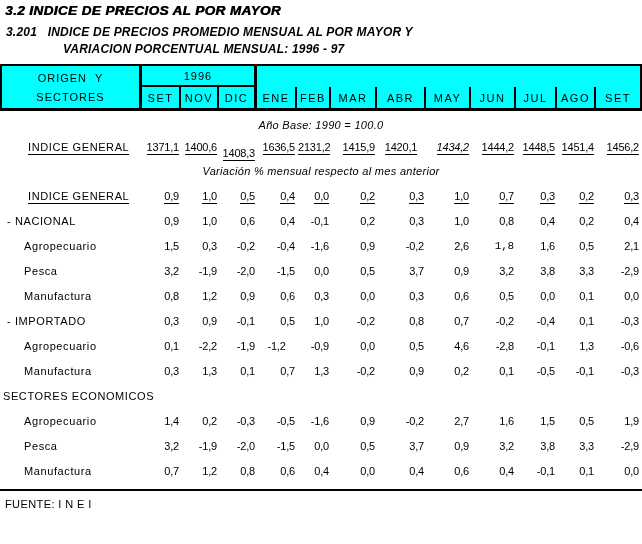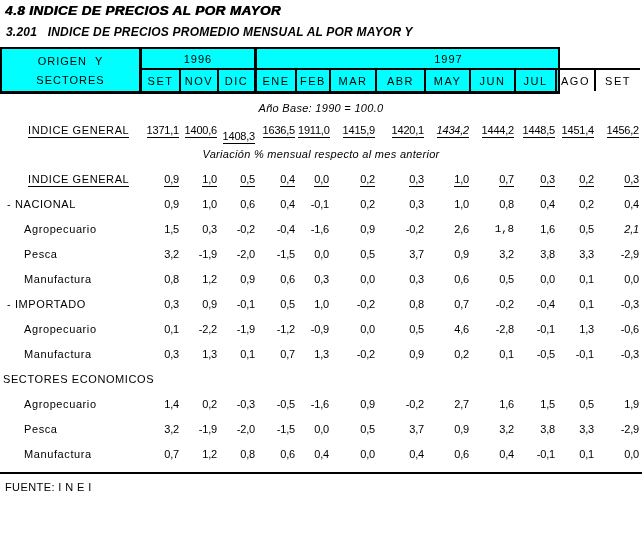--- a/index.html
+++ b/index.html
@@ -10,21 +10,21 @@
   
   .title{
     margin:3px 0 0 5px;font-size:13.5px;font-weight:bold;font-style:italic;
     letter-spacing:.4px;text-shadow:.6px 0 0 currentColor;white-space:pre;
   }
   .subtitle1{margin:7px 0 0 6px;font-size:12px;font-weight:bold;font-style:italic;white-space:pre;letter-spacing:.2px;}
   .subtitle2{margin:3px 0 0 63px;font-size:12px;font-weight:bold;font-style:italic;letter-spacing:.2px;}
 
   
   .thead{
-    margin-top:8px;width:560px;box-sizing:border-box;
+    margin-top:8px;width:642px;box-sizing:border-box;
     display:grid;
     grid-template-columns:140px 39px 38px 38px 40px 34px 46px 49px 45px 45px 41px 39px 44px;
     grid-template-rows:21px 21px;
     border:2px solid #000;border-bottom-width:3px;
     background:#00ffff;
   }
   .hcell{
     box-sizing:border-box;display:flex;align-items:center;justify-content:center;
     font-size:11px;letter-spacing:1.5px;border-right:2px solid #000;
   }
@@ -62,30 +62,30 @@
   #var-rows-slot{margin-top:6px;}
 
   .hr-bottom{margin-top:6px;width:642px;height:2px;background:#000;}
   .source{margin:7px 0 0 5px;font-size:11px;letter-spacing:.4px;white-space:pre;}
 </style>
 </head>
 <body>
 
 <div class="page">
 
-  <div class="title">4.8 INDICE DE PRECIOS AL POR MAYOR</div>
+  <div class="title">3.2 INDICE DE PRECIOS AL POR MAYOR</div>
   <div class="subtitle1">3.201   INDICE DE PRECIOS PROMEDIO MENSUAL AL POR MAYOR Y</div>
+  <div class="subtitle2">VARIACION PORCENTUAL MENSUAL: 1996 - 97</div>
 
   <div class="thead">
     <div class="hcell hlabel">
       <div>ORIGEN  Y</div>
       <div>SECTORES</div>
     </div>
     <div class="hcell hyear hy96">1996</div>
-    <div class="hcell hyear hy97">1997</div>
 
   <div class="hcell hmonth" style="grid-column: 2;">SET</div>
       <div class="hcell hmonth" style="grid-column: 3;">NOV</div>
       <div class="hcell hmonth gend" style="grid-column: 4;">DIC</div>
       <div class="hcell hmonth" style="grid-column: 5;">ENE</div>
       <div class="hcell hmonth" style="grid-column: 6;">FEB</div>
       <div class="hcell hmonth" style="grid-column: 7;">MAR</div>
       <div class="hcell hmonth" style="grid-column: 8;">ABR</div>
       <div class="hcell hmonth" style="grid-column: 9;">MAY</div>
       <div class="hcell hmonth" style="grid-column: 10;">JUN</div>
@@ -96,23 +96,23 @@
 
   <div class="caption cap-base">Año Base: 1990 = 100.0</div>
 
   <div id="index-row-slot">
       <div class="grid row">
         <div class="lab total"><span class="u">INDICE GENERAL</span></div>
         <div class="num" style="grid-column: 2;"><span class="u">1371,1</span></div>
         <div class="num" style="grid-column: 3;"><span class="u">1400,6</span></div>
         <div class="num" style="grid-column: 4; margin-top: 12px;"><span class="u">1408,3</span></div>
         <div class="num" style="grid-column: 5;"><span class="u">1636,5</span></div>
-        <div class="num" style="grid-column: 6;"><span class="u">1911,0</span></div>
+        <div class="num" style="grid-column: 6;"><span class="u">2131,2</span></div>
         <div class="num" style="grid-column: 7;"><span class="u">1415,9</span></div>
-        <div class="num" style="grid-column: 8;"><span class="u">1420,1</span></div>
+        <div class="num" style="grid-column: 8; text-align: center;"><span class="u">1420,1</span></div>
         <div class="num" style="grid-column: 9; font-style: italic;"><span class="u">1434,2</span></div>
         <div class="num" style="grid-column: 10;"><span class="u">1444,2</span></div>
         <div class="num" style="grid-column: 11;"><span class="u">1448,5</span></div>
         <div class="num" style="grid-column: 12; text-align: right;"><span class="u">1451,4</span></div>
         <div class="num" style="grid-column: 13;"><span class="u">1456,2</span></div>
       </div>
     </div>
 
   <div class="caption cap-var">Variación % mensual respecto al mes anterior</div>
 
@@ -153,21 +153,21 @@
         <div class="num" style="grid-column: 3;"><span>0,3</span></div>
         <div class="num" style="grid-column: 4;"><span>-0,2</span></div>
         <div class="num" style="grid-column: 5;"><span>-0,4</span></div>
         <div class="num" style="grid-column: 6;"><span>-1,6</span></div>
         <div class="num" style="grid-column: 7;"><span>0,9</span></div>
         <div class="num" style="grid-column: 8;"><span>-0,2</span></div>
         <div class="num" style="grid-column: 9;"><span>2,6</span></div>
         <div class="num" style="grid-column: 10; font-family: Liberation Mono, monospace;"><span>1,8</span></div>
         <div class="num" style="grid-column: 11;"><span>1,6</span></div>
         <div class="num" style="grid-column: 12;"><span>0,5</span></div>
-        <div class="num" style="grid-column: 13; font-style: italic;"><span>2,1</span></div>
+        <div class="num" style="grid-column: 13;"><span>2,1</span></div>
       </div>
       <div class="grid row">
         <div class="lab item"><span>Pesca</span></div>
         <div class="num" style="grid-column: 2;"><span>3,2</span></div>
         <div class="num" style="grid-column: 3;"><span>-1,9</span></div>
         <div class="num" style="grid-column: 4;"><span>-2,0</span></div>
         <div class="num" style="grid-column: 5;"><span>-1,5</span></div>
         <div class="num" style="grid-column: 6;"><span>0,0</span></div>
         <div class="num" style="grid-column: 7;"><span>0,5</span></div>
         <div class="num" style="grid-column: 8;"><span>3,7</span></div>
@@ -205,21 +205,21 @@
         <div class="num" style="grid-column: 10;"><span>-0,2</span></div>
         <div class="num" style="grid-column: 11;"><span>-0,4</span></div>
         <div class="num" style="grid-column: 12;"><span>0,1</span></div>
         <div class="num" style="grid-column: 13;"><span>-0,3</span></div>
       </div>
       <div class="grid row">
         <div class="lab item"><span>Agropecuario</span></div>
         <div class="num" style="grid-column: 2;"><span>0,1</span></div>
         <div class="num" style="grid-column: 3;"><span>-2,2</span></div>
         <div class="num" style="grid-column: 4;"><span>-1,9</span></div>
-        <div class="num" style="grid-column: 5;"><span>-1,2</span></div>
+        <div class="num" style="grid-column: 5; text-align: center;"><span>-1,2</span></div>
         <div class="num" style="grid-column: 6;"><span>-0,9</span></div>
         <div class="num" style="grid-column: 7;"><span>0,0</span></div>
         <div class="num" style="grid-column: 8;"><span>0,5</span></div>
         <div class="num" style="grid-column: 9;"><span>4,6</span></div>
         <div class="num" style="grid-column: 10;"><span>-2,8</span></div>
         <div class="num" style="grid-column: 11;"><span>-0,1</span></div>
         <div class="num" style="grid-column: 12;"><span>1,3</span></div>
         <div class="num" style="grid-column: 13;"><span>-0,6</span></div>
       </div>
       <div class="grid row">

